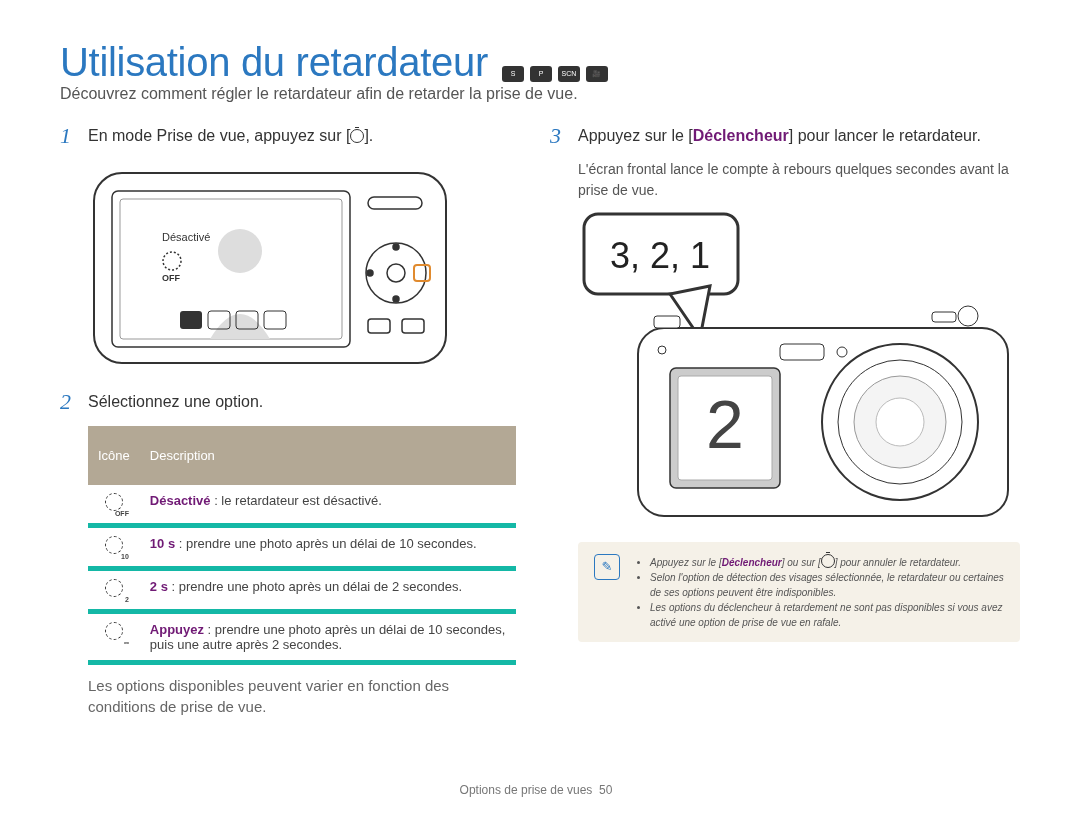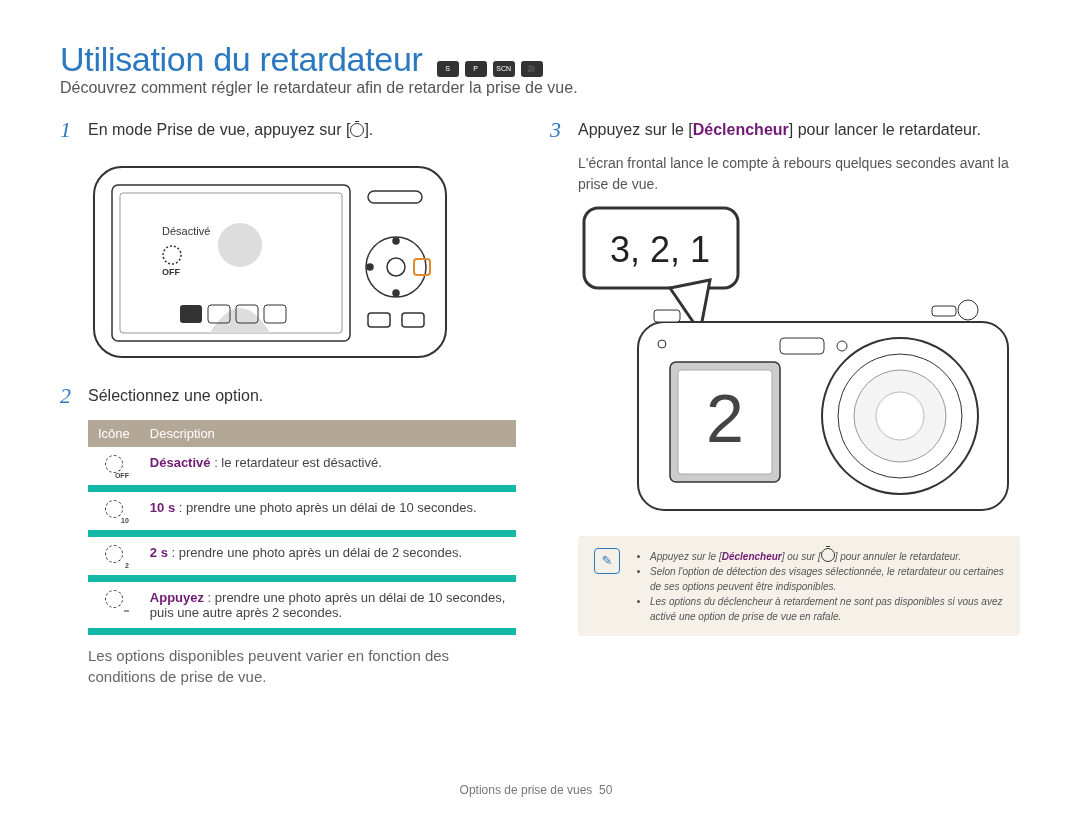--- a/index.html
+++ b/index.html
@@ -7,21 +7,21 @@
     font-family: Arial, Helvetica, sans-serif;
     width: 1080px;
     height: 815px;
     background: #fff;
     color: #333;
     padding: 40px 60px 20px 60px;
     position: relative;
   }
   .title-row { display: flex; align-items: baseline; gap: 14px; }
   .title {
-    font-size: 34px;
+    font-size: 40px;
     font-weight: 300;
     color: #2b78c0;
     letter-spacing: -0.3px;
   }
   .mode-icons { display: flex; gap: 6px; align-items: center; }
   .mode-icon {
     width: 22px; height: 16px;
     background: #333;
     border-radius: 3px;
     display: inline-flex;
@@ -88,24 +88,24 @@
     border-collapse: collapse;
     margin-left: 28px;
     margin-top: 8px;
   }
   table.options th {
     background: #b3a895;
     color: #fff;
     font-weight: 400;
     text-align: left;
     font-size: 13px;
-    padding: 6px 10px;
+    padding: 22px 10px;
   }
   table.options td {
-    border-bottom: 7px solid #14b8a6;
+    border-bottom: 5px solid #14b8a6;
     padding: 8px 10px;
     font-size: 13px;
     color: #444;
     font-weight: 300;
     vertical-align: top;
   }
   table.options td.icon-cell { width: 44px; text-align: center; }
   .opt-icon {
     display: inline-block;
     width: 22px; height: 22px;

